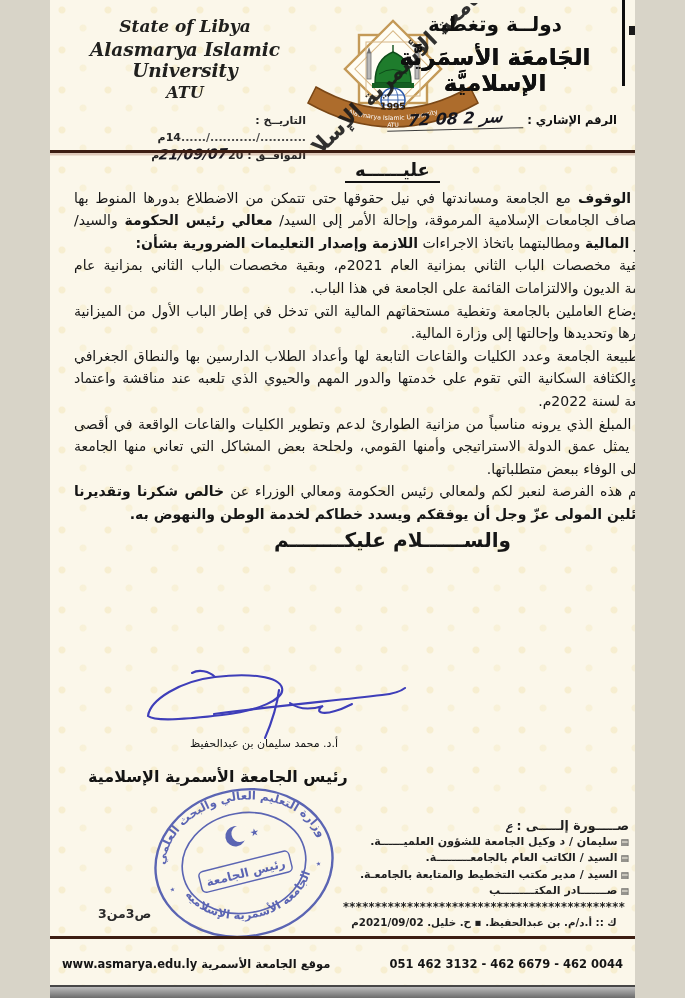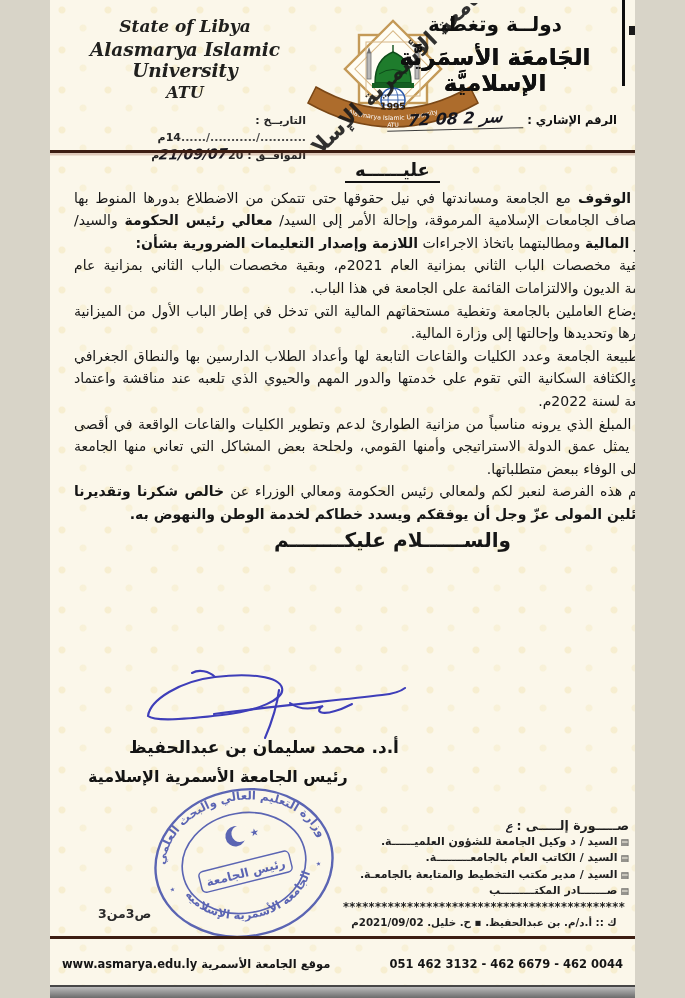--- a/index.html
+++ b/index.html
@@ -47,21 +47,21 @@
         font-size:14px; line-height:22.6px; color:#161616;}
   .salutation{text-align:center; font-size:18px; font-weight:bold; margin-bottom:5px;}
   .underl{border-bottom:2.2px solid #111; padding:0 10px 1px;}
   .body p{margin:0;}
   .closing{text-indent:14px; text-align-last:center;}
   .farewell{text-align:center; font-size:20px; font-weight:bold; margin-top:3px;}
 
   
   .signature-svg{left:68px; top:666px; width:312px; height:74px;}
   .sig-name{left:38px; top:737px; width:352px; text-align:center; direction:rtl;
-            font-size:17px; font-weight:bold; color:#141414;}
+            font-size:11px; font-weight:normal; color:#141414;}
   .sig-title{left:38px; top:767px; width:352px; text-align:left; direction:rtl;
              font-size:16px; font-weight:bold; color:#141414;}
 
   
   .stamp{left:98px; top:787px; width:192px; height:152px; transform:rotate(-10deg); opacity:.82;}
 
   .page-num{left:48px; top:906px; direction:rtl; font-size:12.5px; font-weight:bold; color:#2a2a2a;}
 
   
   .distribution{right:6px; top:818px; width:290px; direction:rtl; font-size:11px;
@@ -194,21 +194,21 @@
         <rect x="50" y="80" width="100" height="23" rx="5" fill="rgba(251,247,234,.55)" stroke="#3946a8" stroke-width="1.6"></rect>
         <text x="100" y="97" text-anchor="middle" font-size="13" font-weight="bold" fill="#3946a8">رئيس الجامعة</text>
       </g>
     </svg>
   </div>
 
   <div class="abs page-num">ص3من3</div>
 
   <div class="abs distribution">
     <div class="dist-heading"><span>صـــــورة إلـــــى :</span> <span class="hand" style="font-size:11px">ع</span></div>
-    <div class="dist-item"><span class="doc-ic">▤</span><span>السيد / د وكيل الجامعة للشؤون العلميــــــة.</span></div>
+    <div class="dist-item"><span class="doc-ic">▤</span><span>سليمان / د وكيل الجامعة للشؤون العلميــــــة.</span></div>
     <div class="dist-item"><span class="doc-ic">▤</span><span>السيد / الكاتب العام بالجامعـــــــــة.</span></div>
     <div class="dist-item"><span class="doc-ic">▤</span><span>السيد / مدير مكتب التخطيط والمتابعة بالجامعـة.</span></div>
     <div class="dist-item"><span class="doc-ic">▤</span><span>صـــــــادر المكتـــــــــب</span></div>
     <div class="dist-sep">********************************************</div>
     <div class="typist">ك :: أ.د/م. بن عبدالحفيظ. ▪ ح. خليل. 2021/09/02م</div>
   </div>
 
   <div class="abs rule-footer"></div>
   <div class="abs footer-row">
     <div class="fcell">

